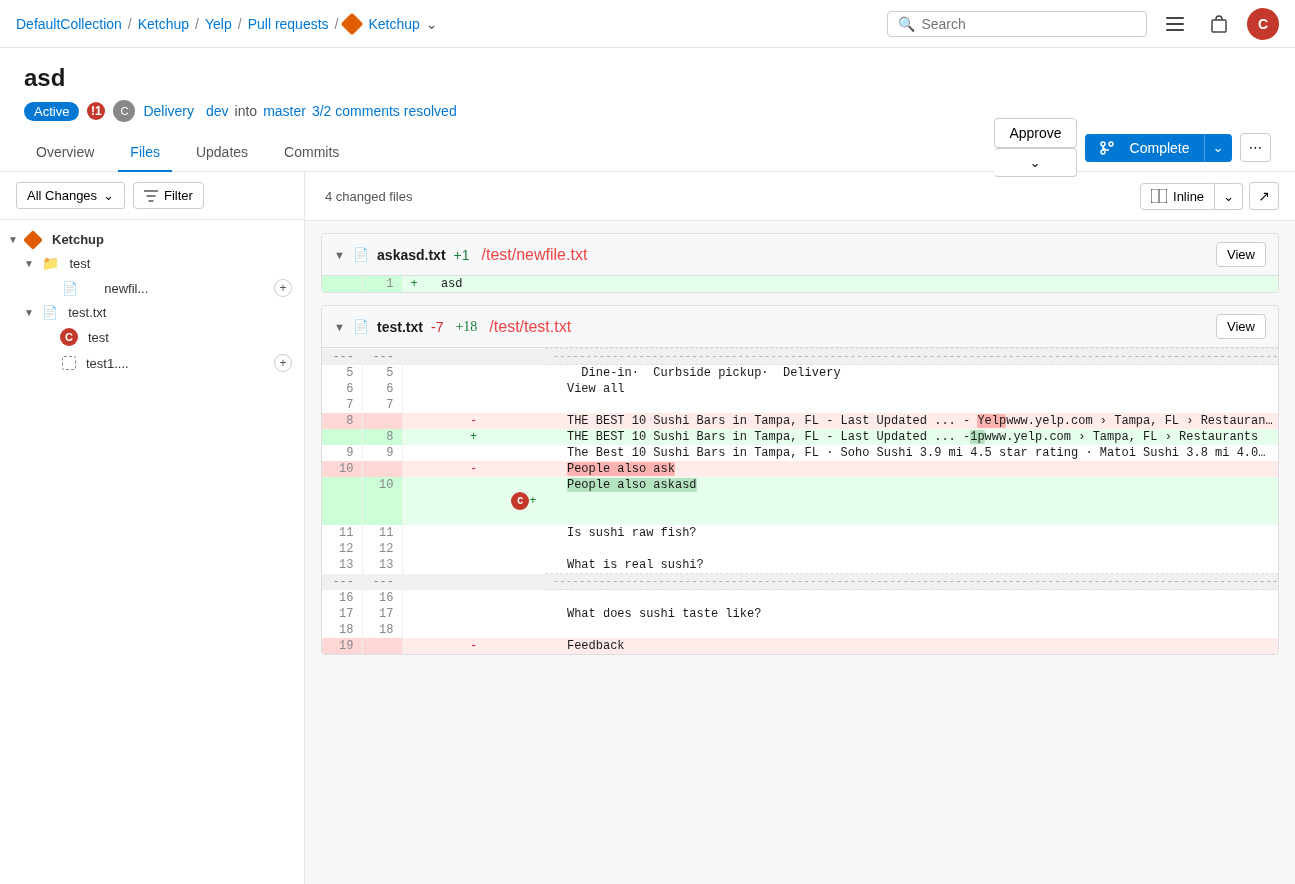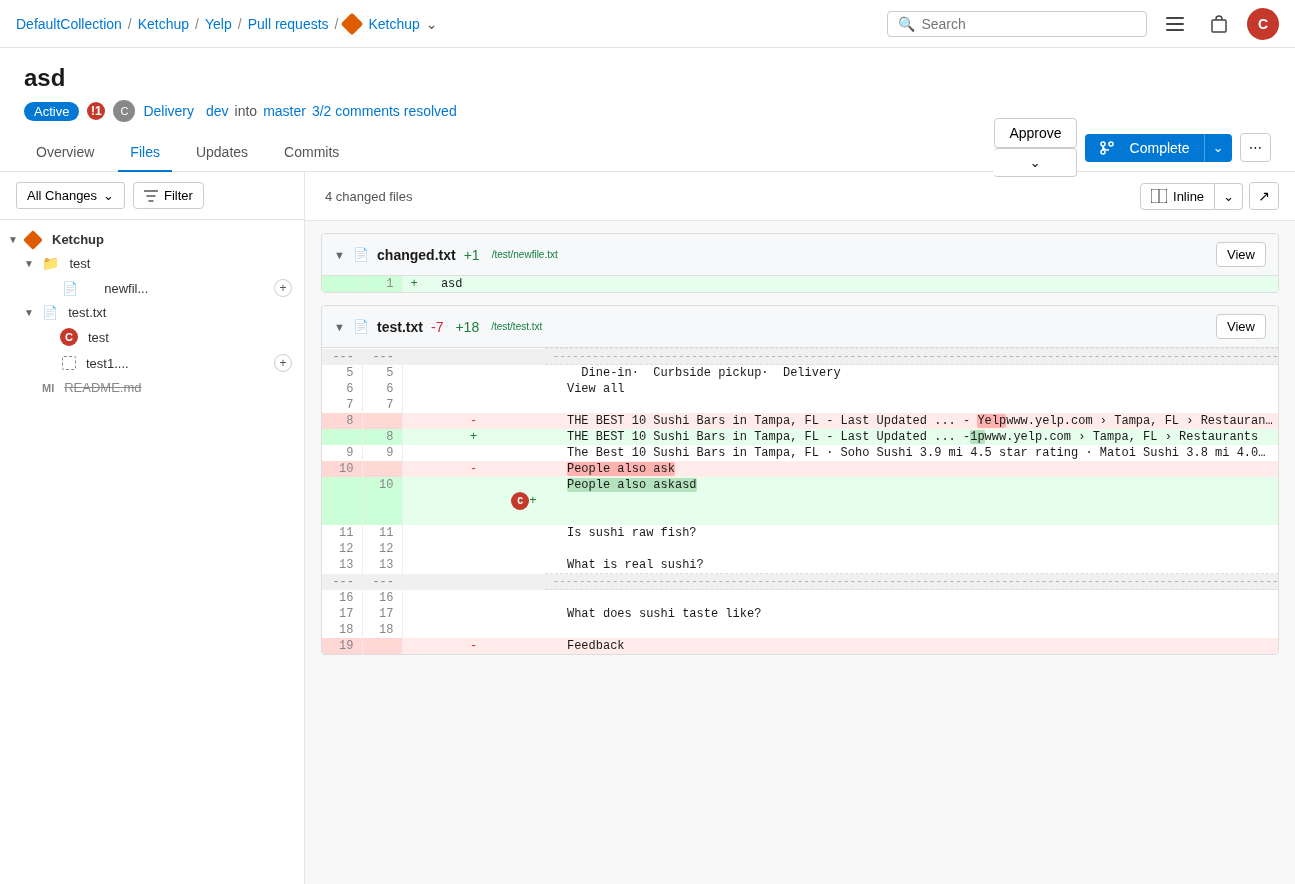--- a/index.html
+++ b/index.html
@@ -68,21 +68,21 @@
     .diff-area { flex: 1; overflow-y: auto; background: #f8f8f8; }
 
     
     .file-diff { background: #fff; margin: 12px 16px; border: 1px solid #ddd; border-radius: 4px; overflow: hidden; }
     .file-header { display: flex; align-items: center; gap: 8px; padding: 8px 12px; background: #f6f8fa; border-bottom: 1px solid #ddd; }
     .file-chevron { color: #666; font-size: 11px; cursor: pointer; }
     .file-icon { color: #888; font-size: 13px; }
     .file-name { font-weight: 600; font-size: 14px; }
     .file-additions { color: #1a7f37; font-size: 14px; }
     .file-deletions { color: #d1242f; font-size: 14px; }
-    .file-path { color: #15803d; font-size: 10px; margin-left: 4px; text-align: right; }
+    .file-path { color: #ef4444; font-size: 16px; margin-left: 4px; text-align: right; }
     .file-view-btn { margin-left: auto; border: 1px solid #ccc; background: #fff; padding: 4px 10px; border-radius: 4px; cursor: pointer; font-size: 13px; }
 
     
     .diff-table { width: 100%; border-collapse: collapse; font-family: 'Courier New', Courier, monospace; font-size: 12px; }
     .diff-table td { padding: 1px 8px; white-space: pre; vertical-align: top; }
     .line-num { color: #888; text-align: right; width: 40px; min-width: 40px; border-right: 1px solid #eee; user-select: none; font-size: 12px; padding: 1px 6px; }
     .line-content { width: 100%; }
     .line-add { background: #e6ffec; }
     .line-add .line-num { background: #ccffd8; }
     .line-remove { background: #ffebe9; }
@@ -231,25 +231,20 @@
         <span style="margin-left:4px;">test</span>
       </div>
 
       <div class="tree-item" style="padding-left:44px;">
         <span class="tree-chevron" style="opacity:0;">▼</span>
         <span class="tree-icon-file" style="border: 1px dashed #888;border-radius:2px;width:14px;height:14px;display:inline-flex;"></span>
         <span style="margin-left:4px;">test1....</span>
         <div class="tree-add-btn">+</div>
       </div>
 
-      <div class="tree-item" style="padding-left:24px;">
-        <span class="tree-chevron" style="opacity:0;">▼</span>
-        <span style="font-size:11px;font-weight:bold;color:#888;">MI</span>
-        <span style="margin-left:4px;text-decoration:line-through;color:#888;">README.md</span>
-      </div>
     </div>
   </div>
 
   <div class="diff-area">
 
     <div style="display:flex;align-items:center;gap:3px;padding:10px 16px;border-bottom:1px solid #e5e5e5;background:#fff;">
       <span class="changed-files-label">4 changed files</span>
       <div class="toolbar-right" style="margin-left:auto;display:flex;align-items:center;gap:6px;">
         <div style="display:flex;">
           <button class="btn-inline">
@@ -262,21 +257,21 @@
           <button class="btn-inline-arrow">⌄</button>
         </div>
         <button class="btn-expand">↗</button>
       </div>
     </div>
 
     <div class="file-diff">
       <div class="file-header">
         <span class="file-chevron">▼</span>
         <span class="file-icon">📄</span>
-        <span class="file-name">changed.txt</span>
+        <span class="file-name">askasd.txt</span>
         <span class="file-additions">+1</span>
         <span class="file-path">/test/newfile.txt</span>
         <button class="file-view-btn">View</button>
       </div>
       <table class="diff-table">
         <tbody>
           <tr class="line-add">
             <td class="line-num"></td>
             <td class="line-num">1</td>
             <td class="diff-sign sign-add">+</td>
@@ -285,21 +280,21 @@
         </tbody>
       </table>
     </div>
 
     <div class="file-diff">
       <div class="file-header">
         <span class="file-chevron">▼</span>
         <span class="file-icon">📄</span>
         <span class="file-name">test.txt</span>
         <span class="file-deletions">-7</span>
-        <span class="file-additions" style="margin-left:4px;">+18</span>
+        <span class="file-additions" style="margin-left:4px;font-family:Liberation Serif, serif;">+18</span>
         <span class="file-path">/test/test.txt</span>
         <button class="file-view-btn">View</button>
       </div>
       <table class="diff-table">
         <tbody>
 
           <tr>
             <td class="line-num" style="background:#f0f0f0;color:#888;border:none;">---</td>
             <td class="line-num" style="background:#f0f0f0;color:#888;border:none;">---</td>
             <td style="background:#f0f0f0;"></td>

